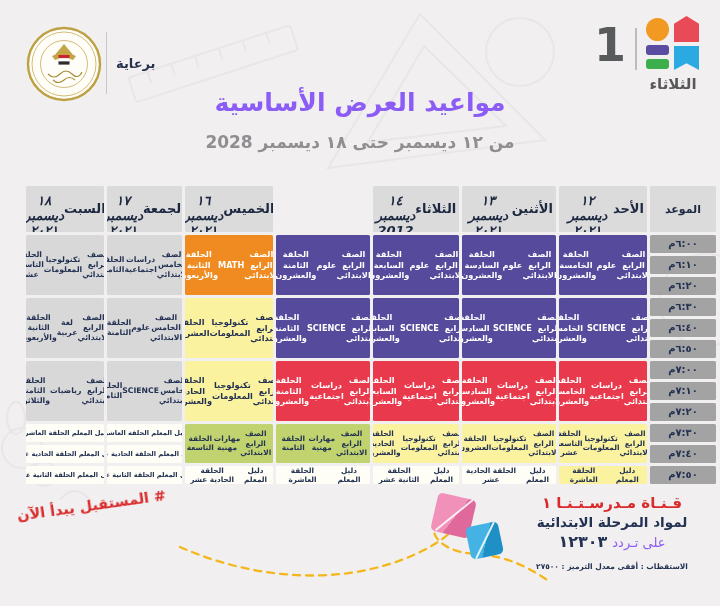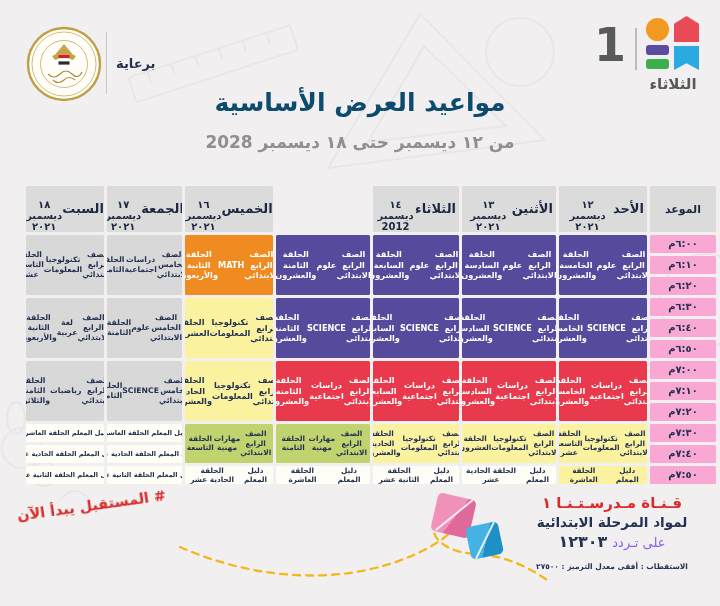--- a/index.html
+++ b/index.html
@@ -21,21 +21,21 @@
   .brand-right{display:flex;flex-direction:column;align-items:center;}
   .cluster{position:relative;width:54px;height:54px;}
   .cl-circle{position:absolute;left:0;top:0;width:23px;height:23px;border-radius:50%;background:#f19921;}
   .cl-house{position:absolute;left:28px;top:-2px;width:25px;height:26px;background:#e84b55;
     clip-path:polygon(50% 0,100% 30%,100% 100%,0 100%,0 30%);}
   .cl-purple{position:absolute;left:0;top:27px;width:23px;height:10px;border-radius:3px;background:#5a4da1;}
   .cl-green{position:absolute;left:0;top:41px;width:23px;height:10px;border-radius:3px;background:#3cae4b;}
   .cl-book{position:absolute;left:28px;top:28px;width:25px;height:24px;background:#2aaae1;
     clip-path:polygon(0 0,100% 0,100% 100%,50% 72%,0 100%);}
   .brand-name{font-size:15px;font-weight:bold;color:#58585a;margin-top:3px;}
-  .page-title{position:absolute;left:0;right:0;top:88px;text-align:center;color:#0c4a6e;
+  .page-title{position:absolute;left:0;right:0;top:88px;text-align:center;color:#8b5cf6;
     font-size:25px;font-weight:bold;z-index:2;}
   .page-subtitle{position:absolute;left:0;right:0;top:132px;text-align:center;color:#8f8e90;
     font-size:17px;font-weight:bold;z-index:2;}
   
   #schedule{
     position:absolute;top:186px;right:4px;width:690px;z-index:2;
     display:grid;direction:rtl;
     grid-template-columns:66px 88px 94px 86px 94px 88px 75px 78px;
     grid-template-rows:46px repeat(12,18.5px);
     gap:2.5px 3px;
@@ -45,23 +45,23 @@
   .c1{grid-column:1}.c2{grid-column:2}.c3{grid-column:3}.c4{grid-column:4}
   .c5{grid-column:5}.c6{grid-column:6}.c7{grid-column:7}.c8{grid-column:8}
   .rh{grid-row:1}
   .ra{grid-row:2/span 3}.rb{grid-row:5/span 3}.rc{grid-row:8/span 3}
   .rd{grid-row:11/span 2}.re{grid-row:13}
   .s10{grid-row:11}.s11{grid-row:12}.s12{grid-row:13}
   .t1{grid-row:2}.t2{grid-row:3}.t3{grid-row:4}.t4{grid-row:5}.t5{grid-row:6}.t6{grid-row:7}
   .t7{grid-row:8}.t8{grid-row:9}.t9{grid-row:10}.t10{grid-row:11}.t11{grid-row:12}.t12{grid-row:13}
   .head{background:#dcdbdb;color:#1c2740;}
   .hname{font-size:13px;font-weight:bold;line-height:1.15;display:block;}
-  .hdate{font-size:10px;font-weight:bold;display:block;margin-top:12px;}
+  .hdate{font-size:13px;font-weight:bold;display:block;margin-top:12px;font-style:italic;}
   .timehead{font-size:11px;font-weight:bold;}
-  .time{background:#f9a8d4;color:#233253;font-weight:bold;font-size:10px;}
+  .time{background:#a3a3a3;color:#233253;font-weight:bold;font-size:10px;}
   .prog{font-size:8.2px;font-weight:bold;line-height:1.27;}
   .prog span{display:block;width:100%;}
   .purple{background:#564a9d;color:#fff;}
   .redc{background:#e83a4c;color:#fff;}
   .orange{background:#ef8b20;color:#fff;}
   .yellowc{background:#fbf2a0;color:#233253;}
   .greenc{background:#c1d36e;color:#233253;}
   .grayc{background:#d9d8d8;color:#233253;font-size:7.7px;}
   .whitec{background:#fefdf6;color:#233253;}
   .sm{font-size:7.4px;}

